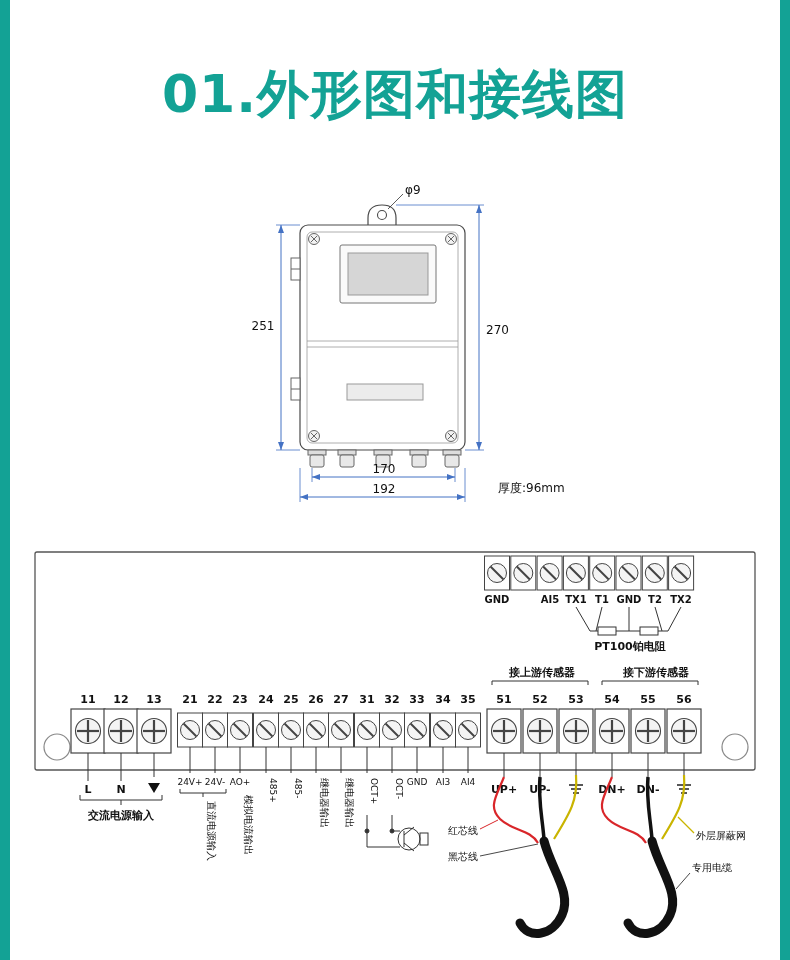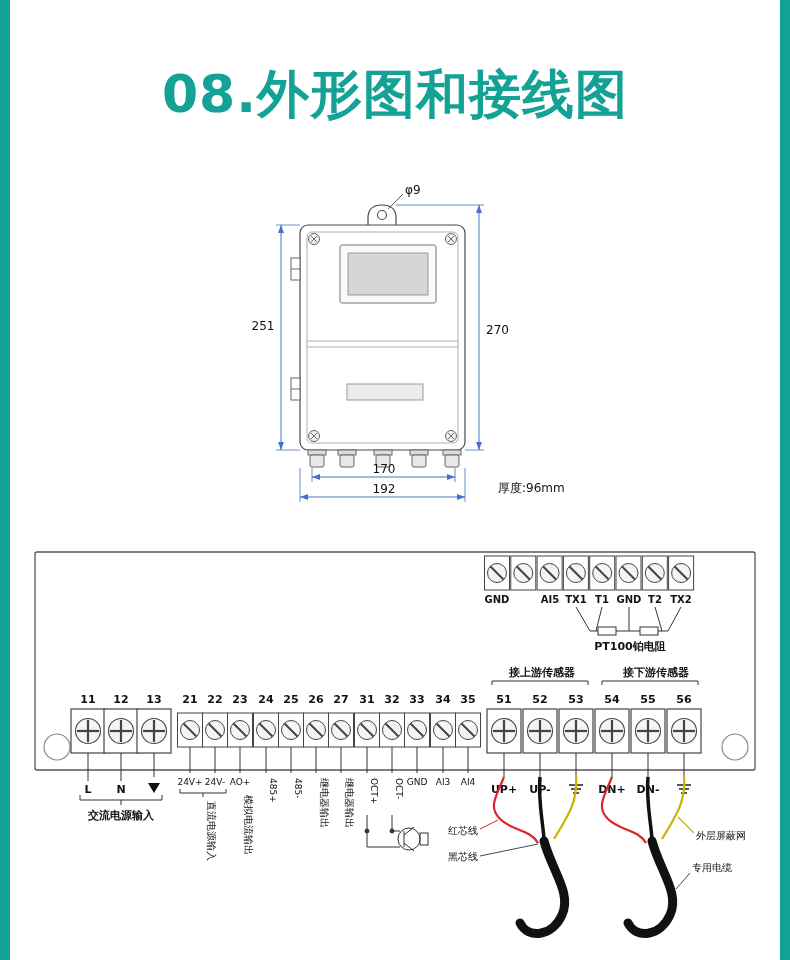--- a/index.html
+++ b/index.html
@@ -28,21 +28,21 @@
   .wire-box   { stroke:#555; stroke-width:1.3; fill:#ffffff; }
   .lead { stroke:#333; stroke-width:1; fill:none; }
 </style>
 </head>
 <body>
 
 <div class="page">
   <div class="side-bar left" style="background: rgb(19, 162, 149);"></div>
   <div class="side-bar right" style="background: rgb(19, 162, 149);"></div>
 
-  <div class="title" style="color: rgb(19, 162, 149);">08.外形图和接线图</div>
+  <div class="title" style="color: rgb(19, 162, 149);">01.外形图和接线图</div>
 
   <svg class="outline-svg" width="340" height="350" viewBox="0 0 340 350">
     <defs>
       <marker id="mA" markerWidth="9" markerHeight="7" refX="8" refY="3" orient="auto" markerUnits="userSpaceOnUse">
         <path d="M0,0 L8,3 L0,6 Z" fill="#4472c4"></path>
       </marker>
       <marker id="mB" markerWidth="9" markerHeight="7" refX="0" refY="3" orient="auto" markerUnits="userSpaceOnUse">
         <path d="M8,0 L0,3 L8,6 Z" fill="#4472c4"></path>
       </marker>
     </defs>

